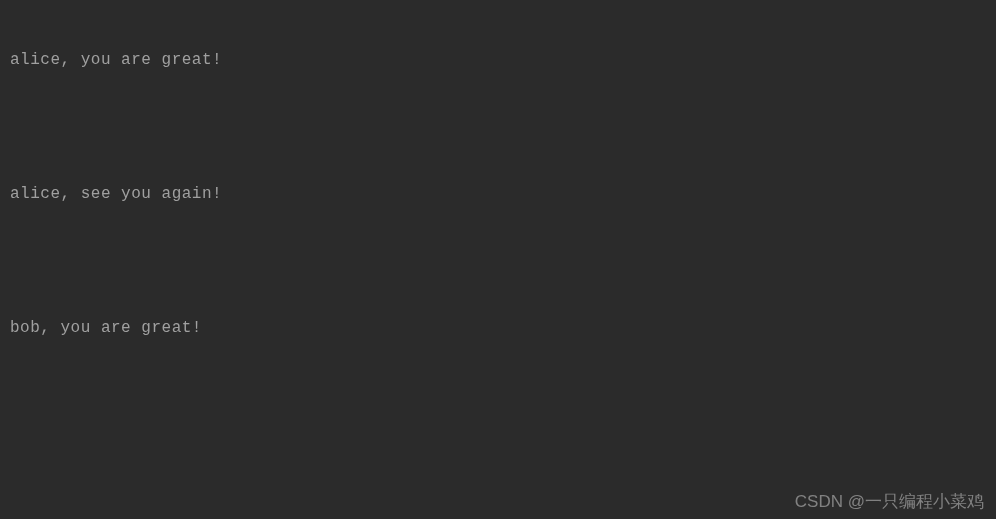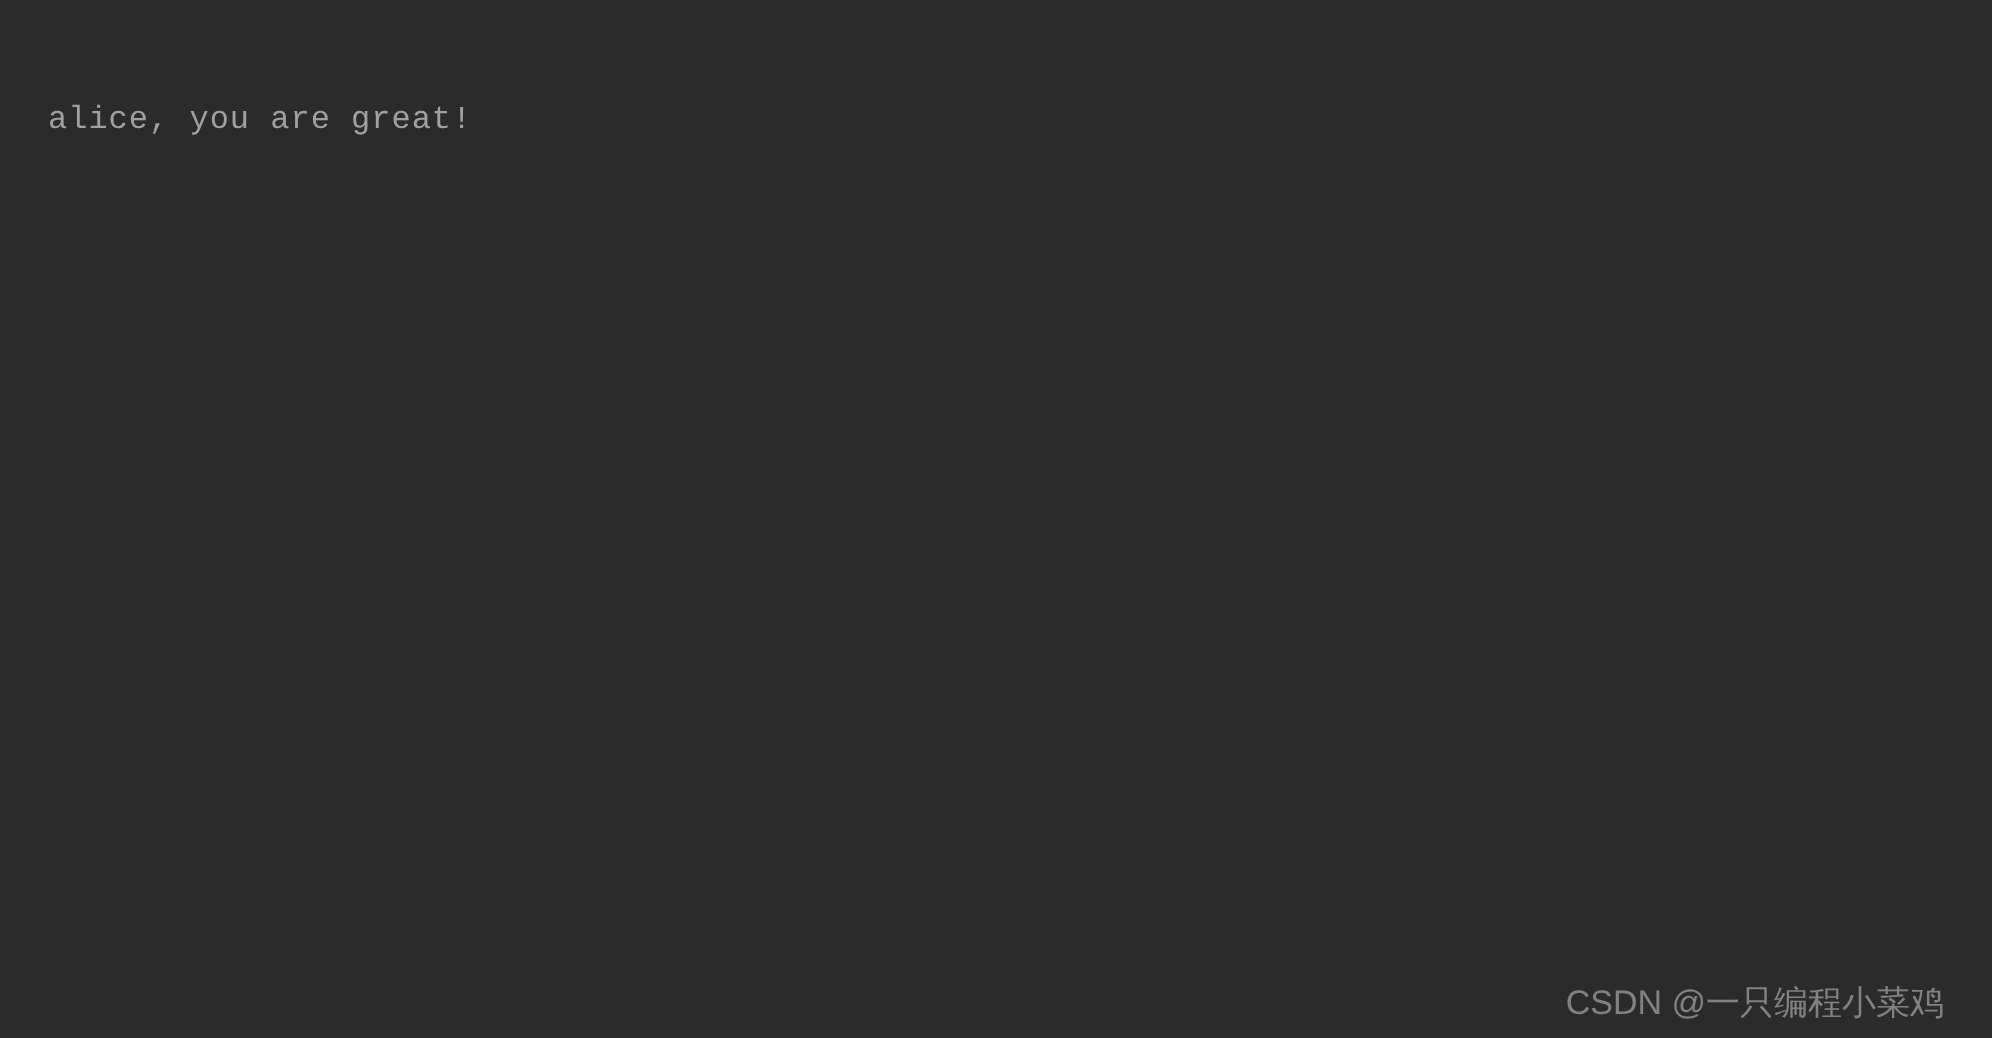--- a/index.html
+++ b/index.html
@@ -19,39 +19,40 @@
       overflow: hidden;
       letter-spacing: 0.5px;
     }
     .console-output {
       white-space: pre;
       line-height: 1.4;
     }
     .output-line {
       display: block;
       min-height: 22px;
-      margin-left: 14px;
     }
     .watermark {
       position: absolute;
       bottom: 6px;
-      right: 24px;
+      right: 12px;
       color: rgba(200, 200, 200, 0.55);
       font-family: sans-serif;
       font-size: 17px;
       letter-spacing: 0;
     }
   </style>
 </head>
 <body>
 
 <div class="console-output">
   <span class="output-line">alice, you are great!</span>
   <span class="output-line"></span>
+  <span class="output-line">alice, see you again!</span>
   <span class="output-line"></span>
+  <span class="output-line">bob, you are great!</span>
   <span class="output-line"></span>
   <span class="output-line"></span>
   
   
   
   
   
   
 </div>
 

